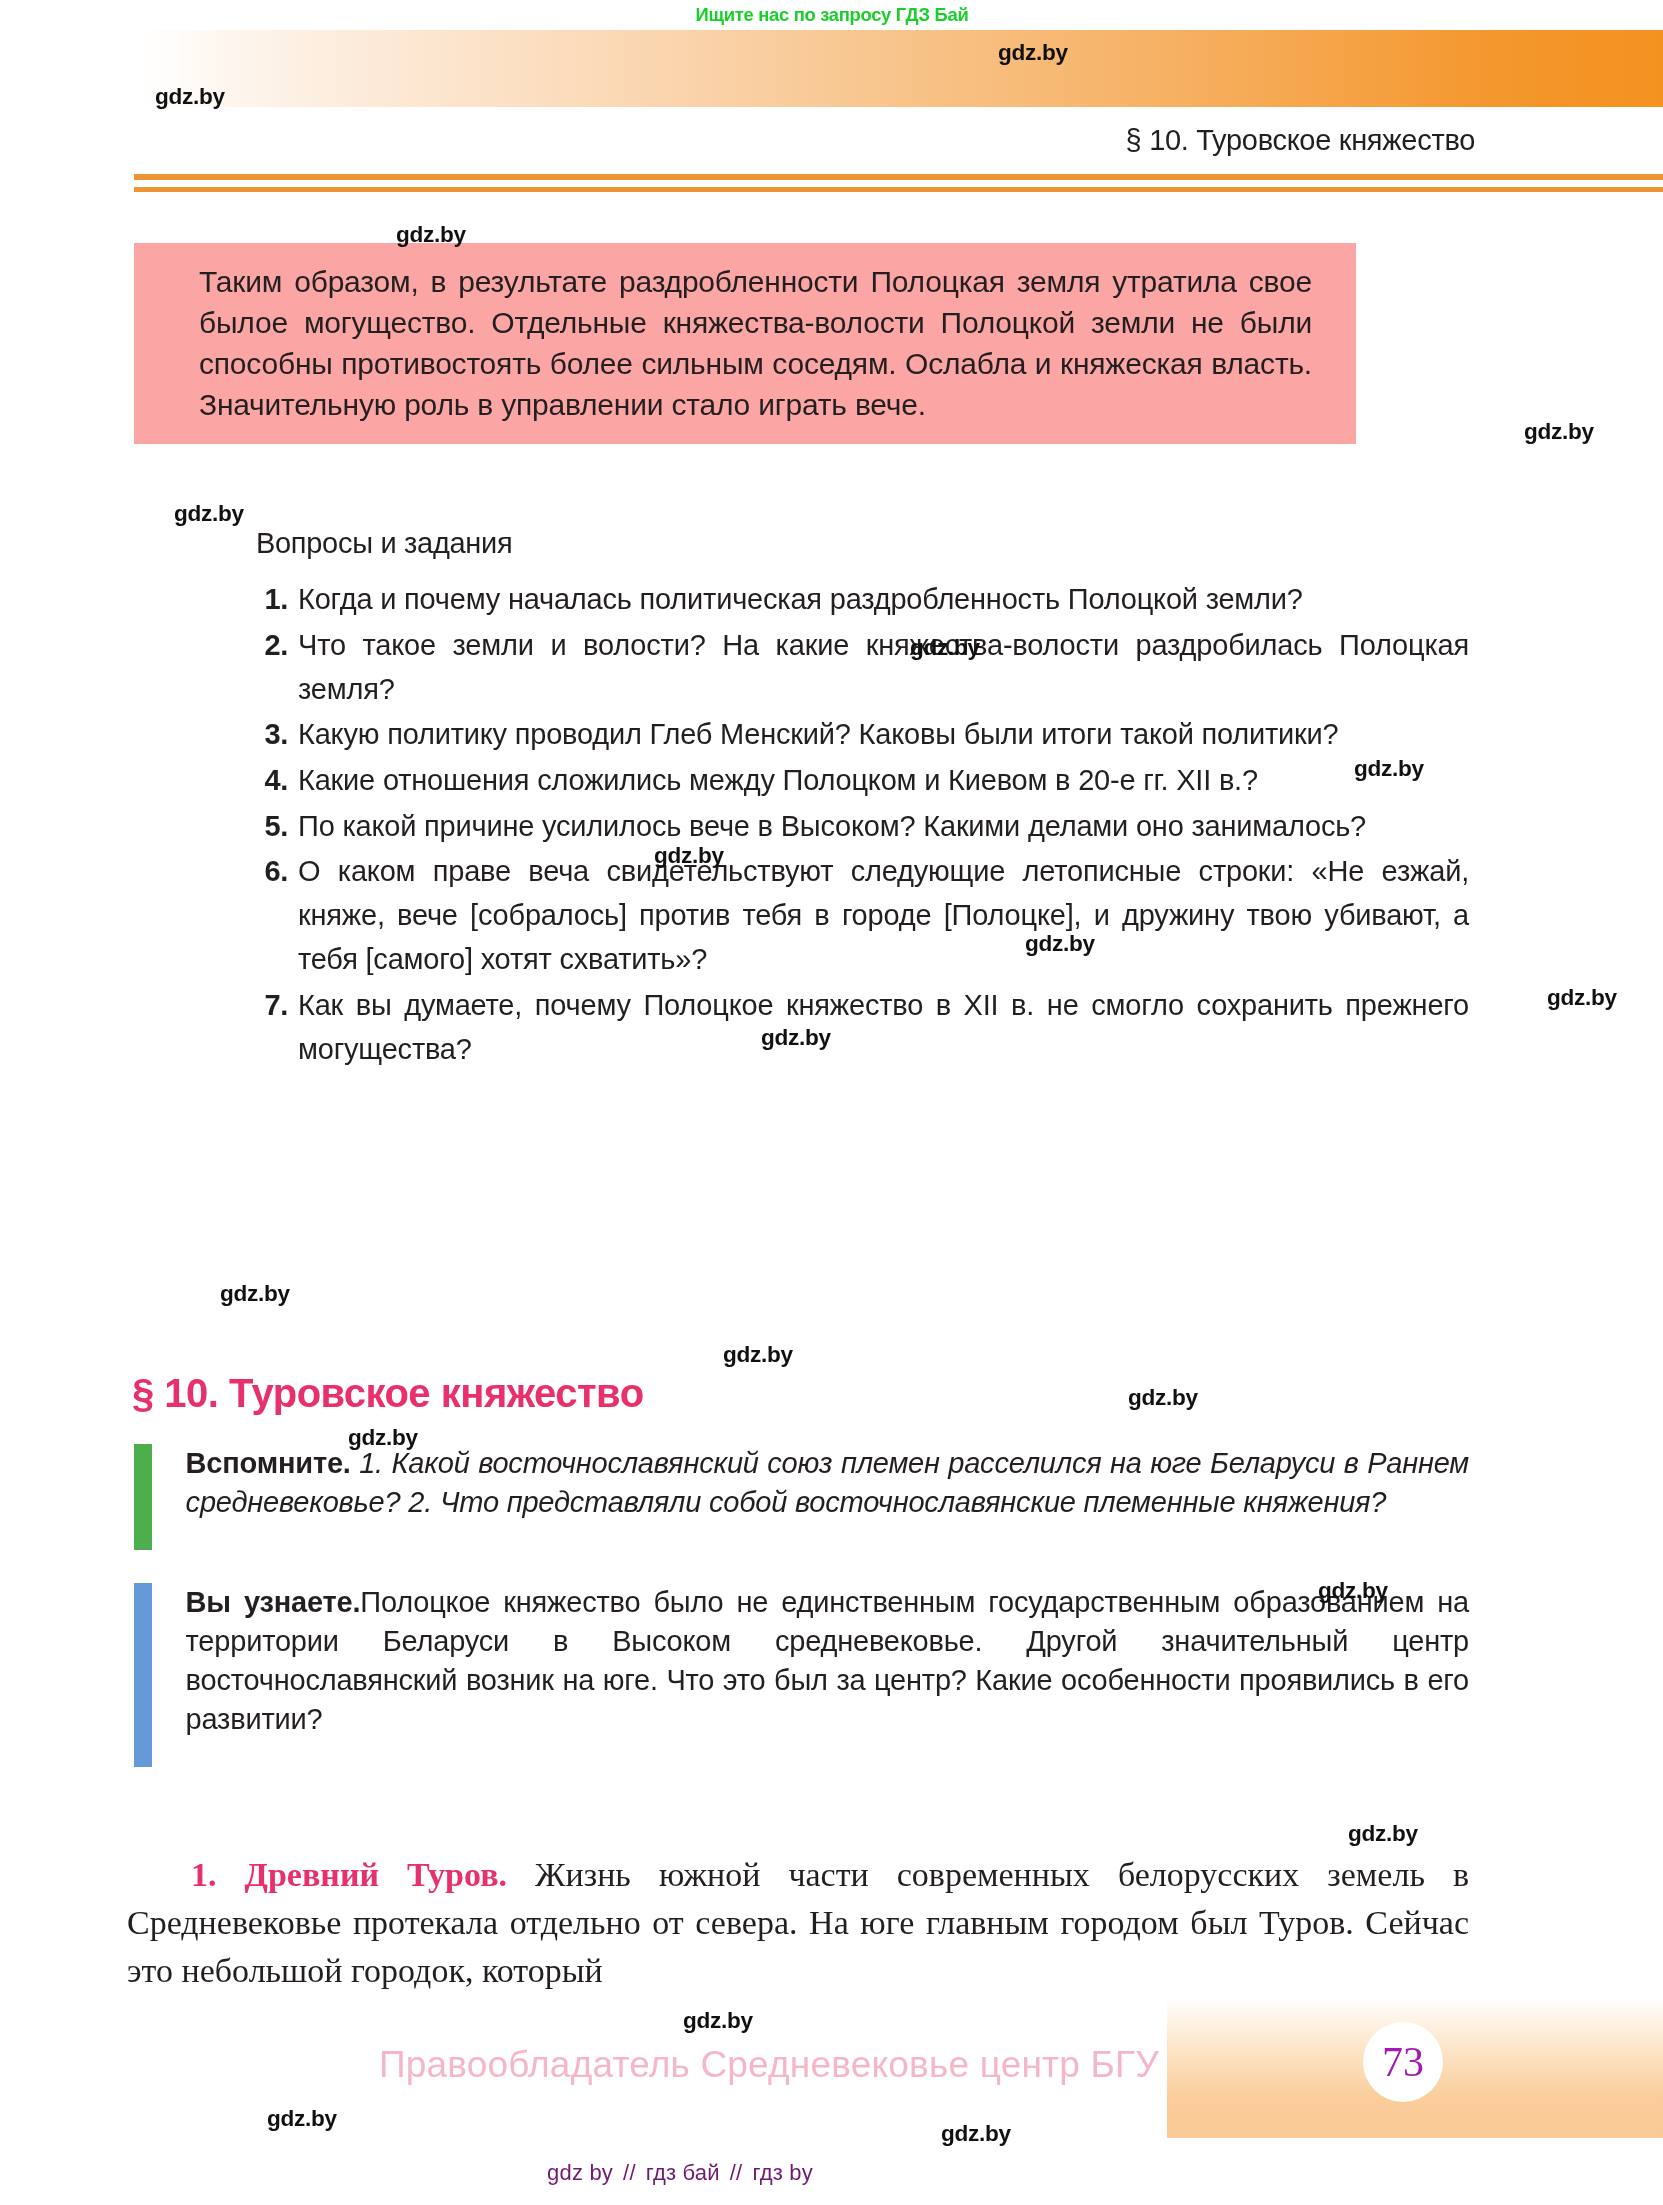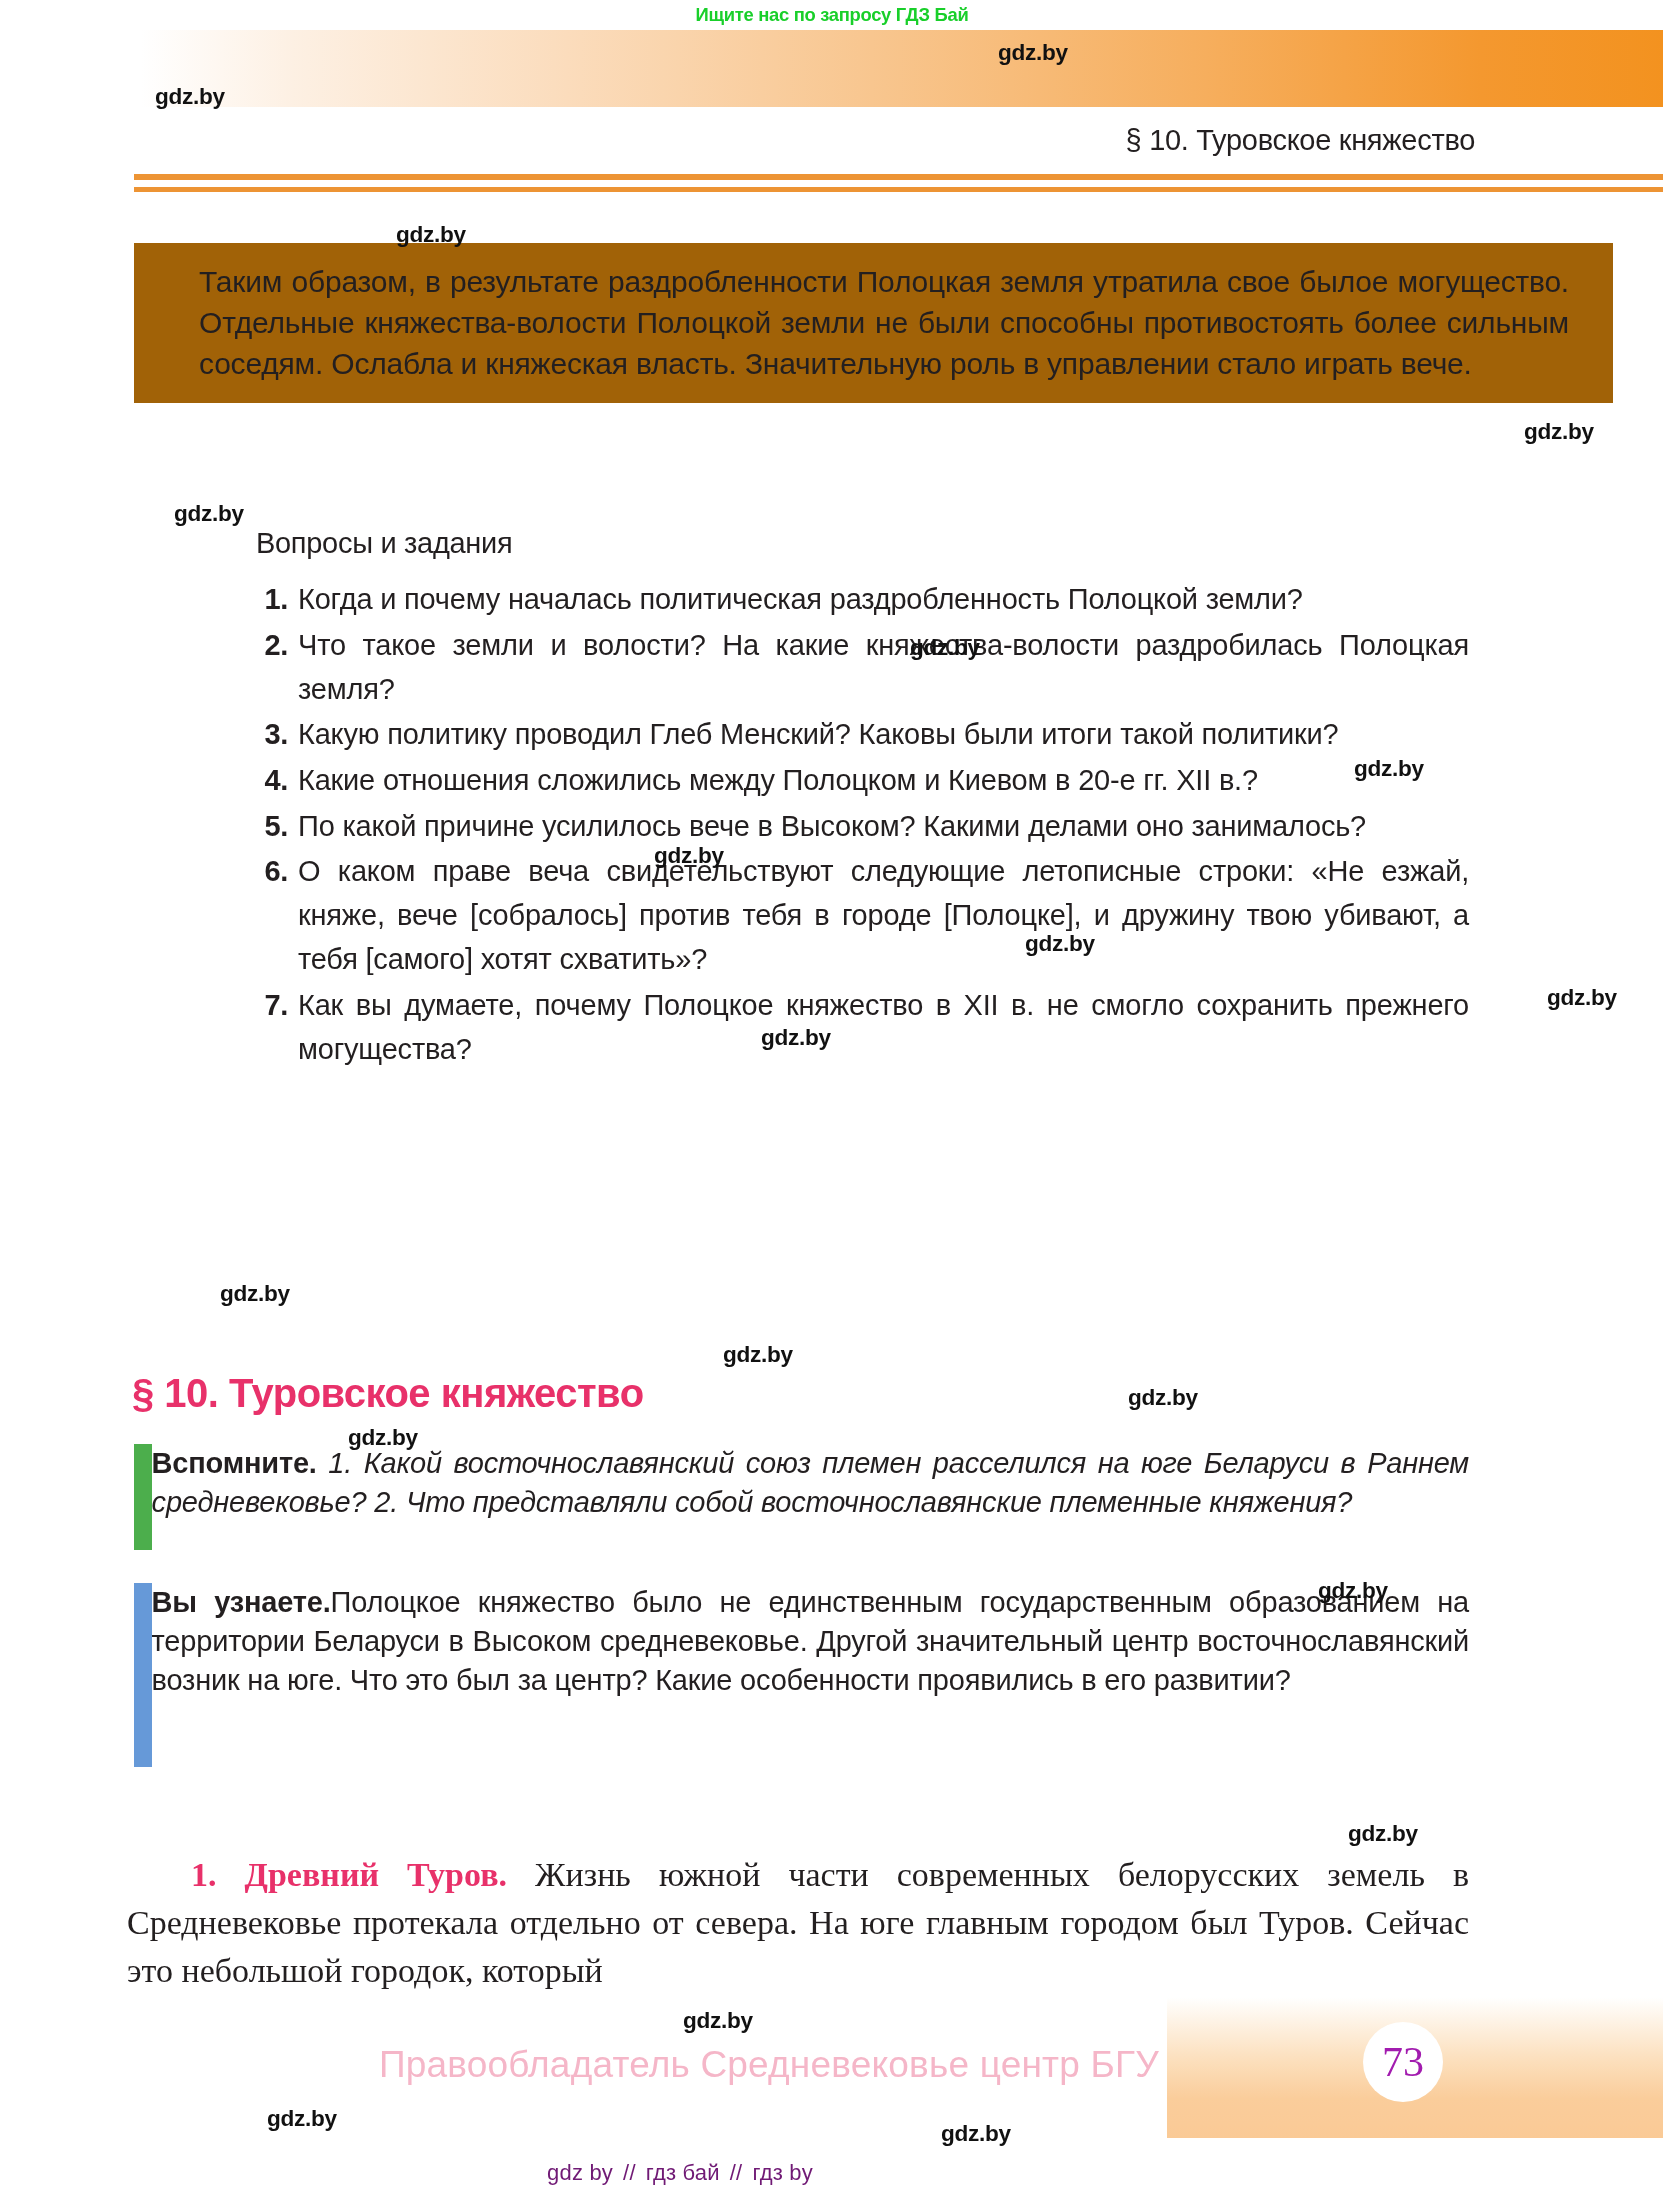--- a/index.html
+++ b/index.html
@@ -82,24 +82,24 @@
     height: 5.9px;
     background: #ed9434;
     width: 100%;
   }
 
   
   .summary-box {
     position: absolute;
     top: 243px;
     left: 134px;
-    width: 1479px;
+    width: 1222px;
     padding: 18.4px 44px 18.4px 65px;
     box-sizing: border-box;
-    background: #a16207;
+    background: #fca5a5;
   }
   .summary-box p {
     margin: 0;
     font-family: "Liberation Sans", sans-serif;
     font-size: 30px;
     line-height: 41px;
     text-align: justify;
     letter-spacing: -0.2px;
     color: #231f20;
   }
@@ -163,20 +163,21 @@
     display: flex;
   }
   .callout-bar {
     flex: 0 0 auto;
     width: 17.6px;
   }
   .callout-bar.green { background: #4cae4c; }
   .callout-bar.blue  { background: #6699d8; }
   .callout-body {
     flex: 1 1 auto;
+    padding-left: 34px;
   }
   .callout-body p {
     margin: 0;
     font-size: 29px;
     line-height: 39px;
     text-align: justify;
     letter-spacing: -0.2px;
   }
   .callout-lead {
     font-weight: bold;

